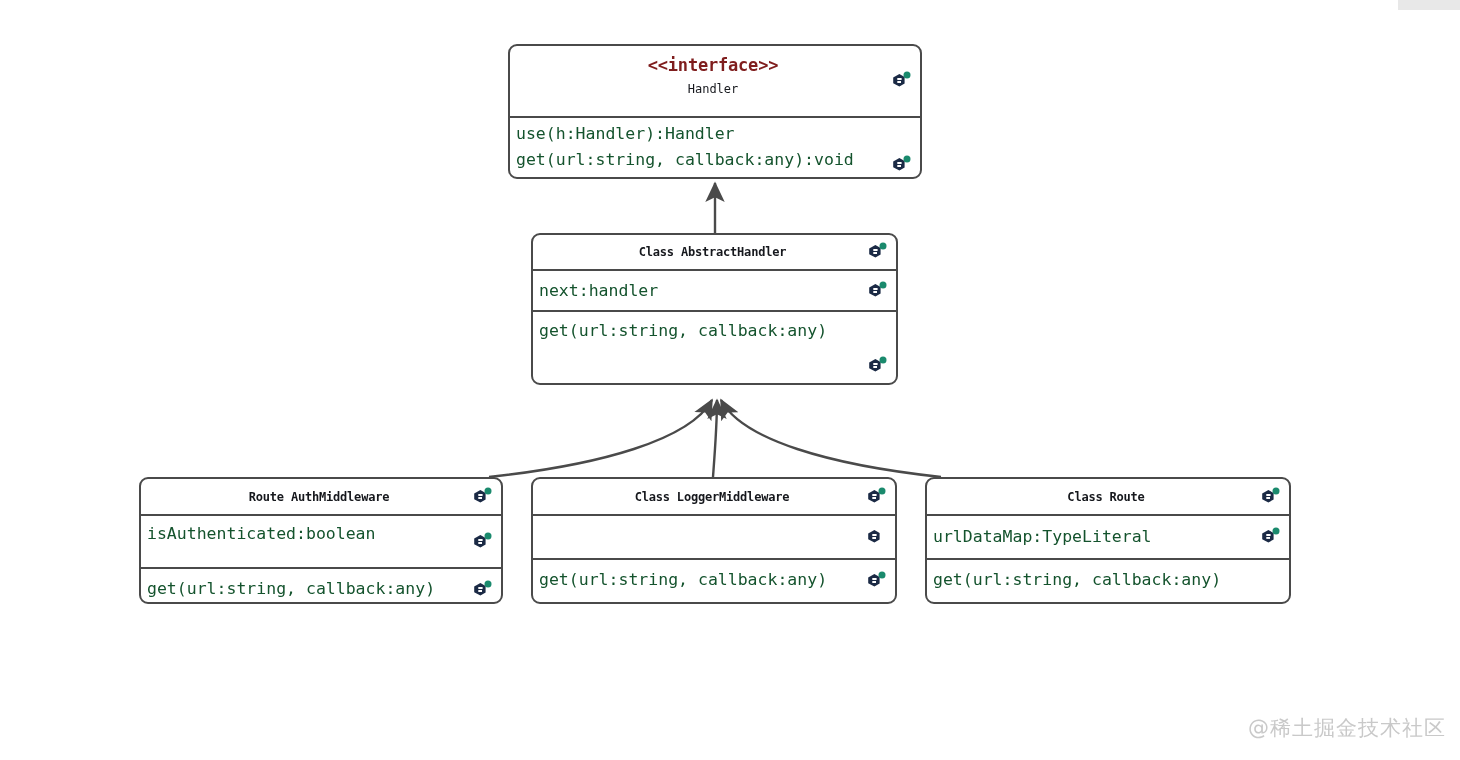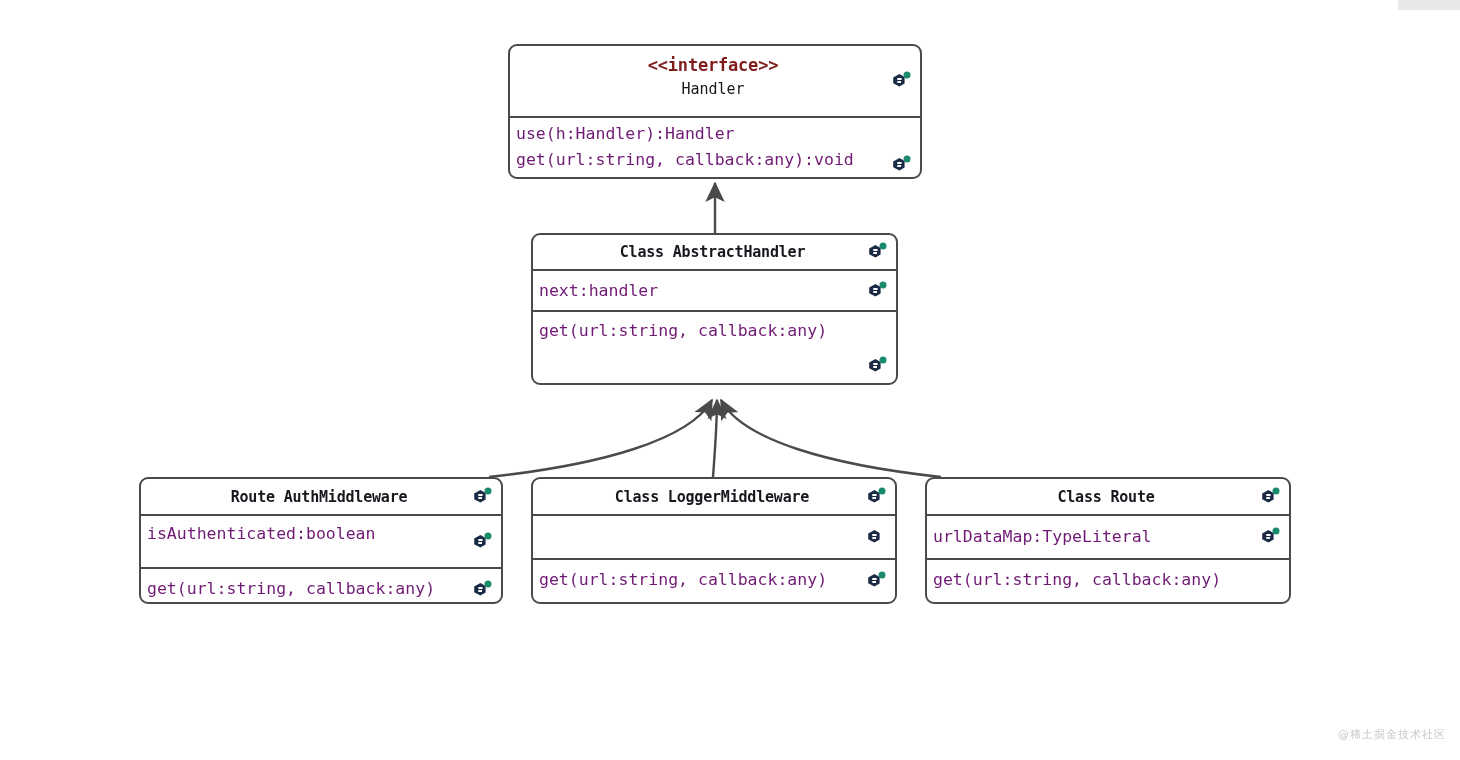--- a/index.html
+++ b/index.html
@@ -62,34 +62,34 @@
   .stereotype {
     display: block;
     font-weight: bold;
     font-size: 17px;
     line-height: 24px;
     color: #7f1d1d;
     letter-spacing: -0.2px;
   }
   .classname {
     display: block;
-    font-size: 15px;
+    font-size: 12px;
     line-height: 24px;
     color: #16181d;
   }
   .classname.bold {
     font-weight: bold;
     letter-spacing: -0.2px;
   }
 
   .member {
     display: block;
     font-size: 16.5px;
     line-height: 26px;
-    color: #701a75;
+    color: #14532d;
     white-space: pre;
   }
   .member.empty {
     color: transparent;
   }
 
   
   .pkg-icon {
     position: absolute;
     width: 22px;
@@ -101,21 +101,21 @@
   .pkg-icon.last-icon   { bottom: 6px; right: 8px; }
 
   .pkg-icon svg { display: block; }
 
   
   #watermark {
     position: absolute;
     right: 14px;
     bottom: 18px;
     font-family: "DejaVu Sans", "Liberation Sans", sans-serif;
-    font-size: 11px;
+    font-size: 21px;
     color: #c9c9c9;
     letter-spacing: 1px;
     user-select: none;
   }
 
   
   #corner-smudge {
     position: absolute;
     right: 0;
     top: 0;

